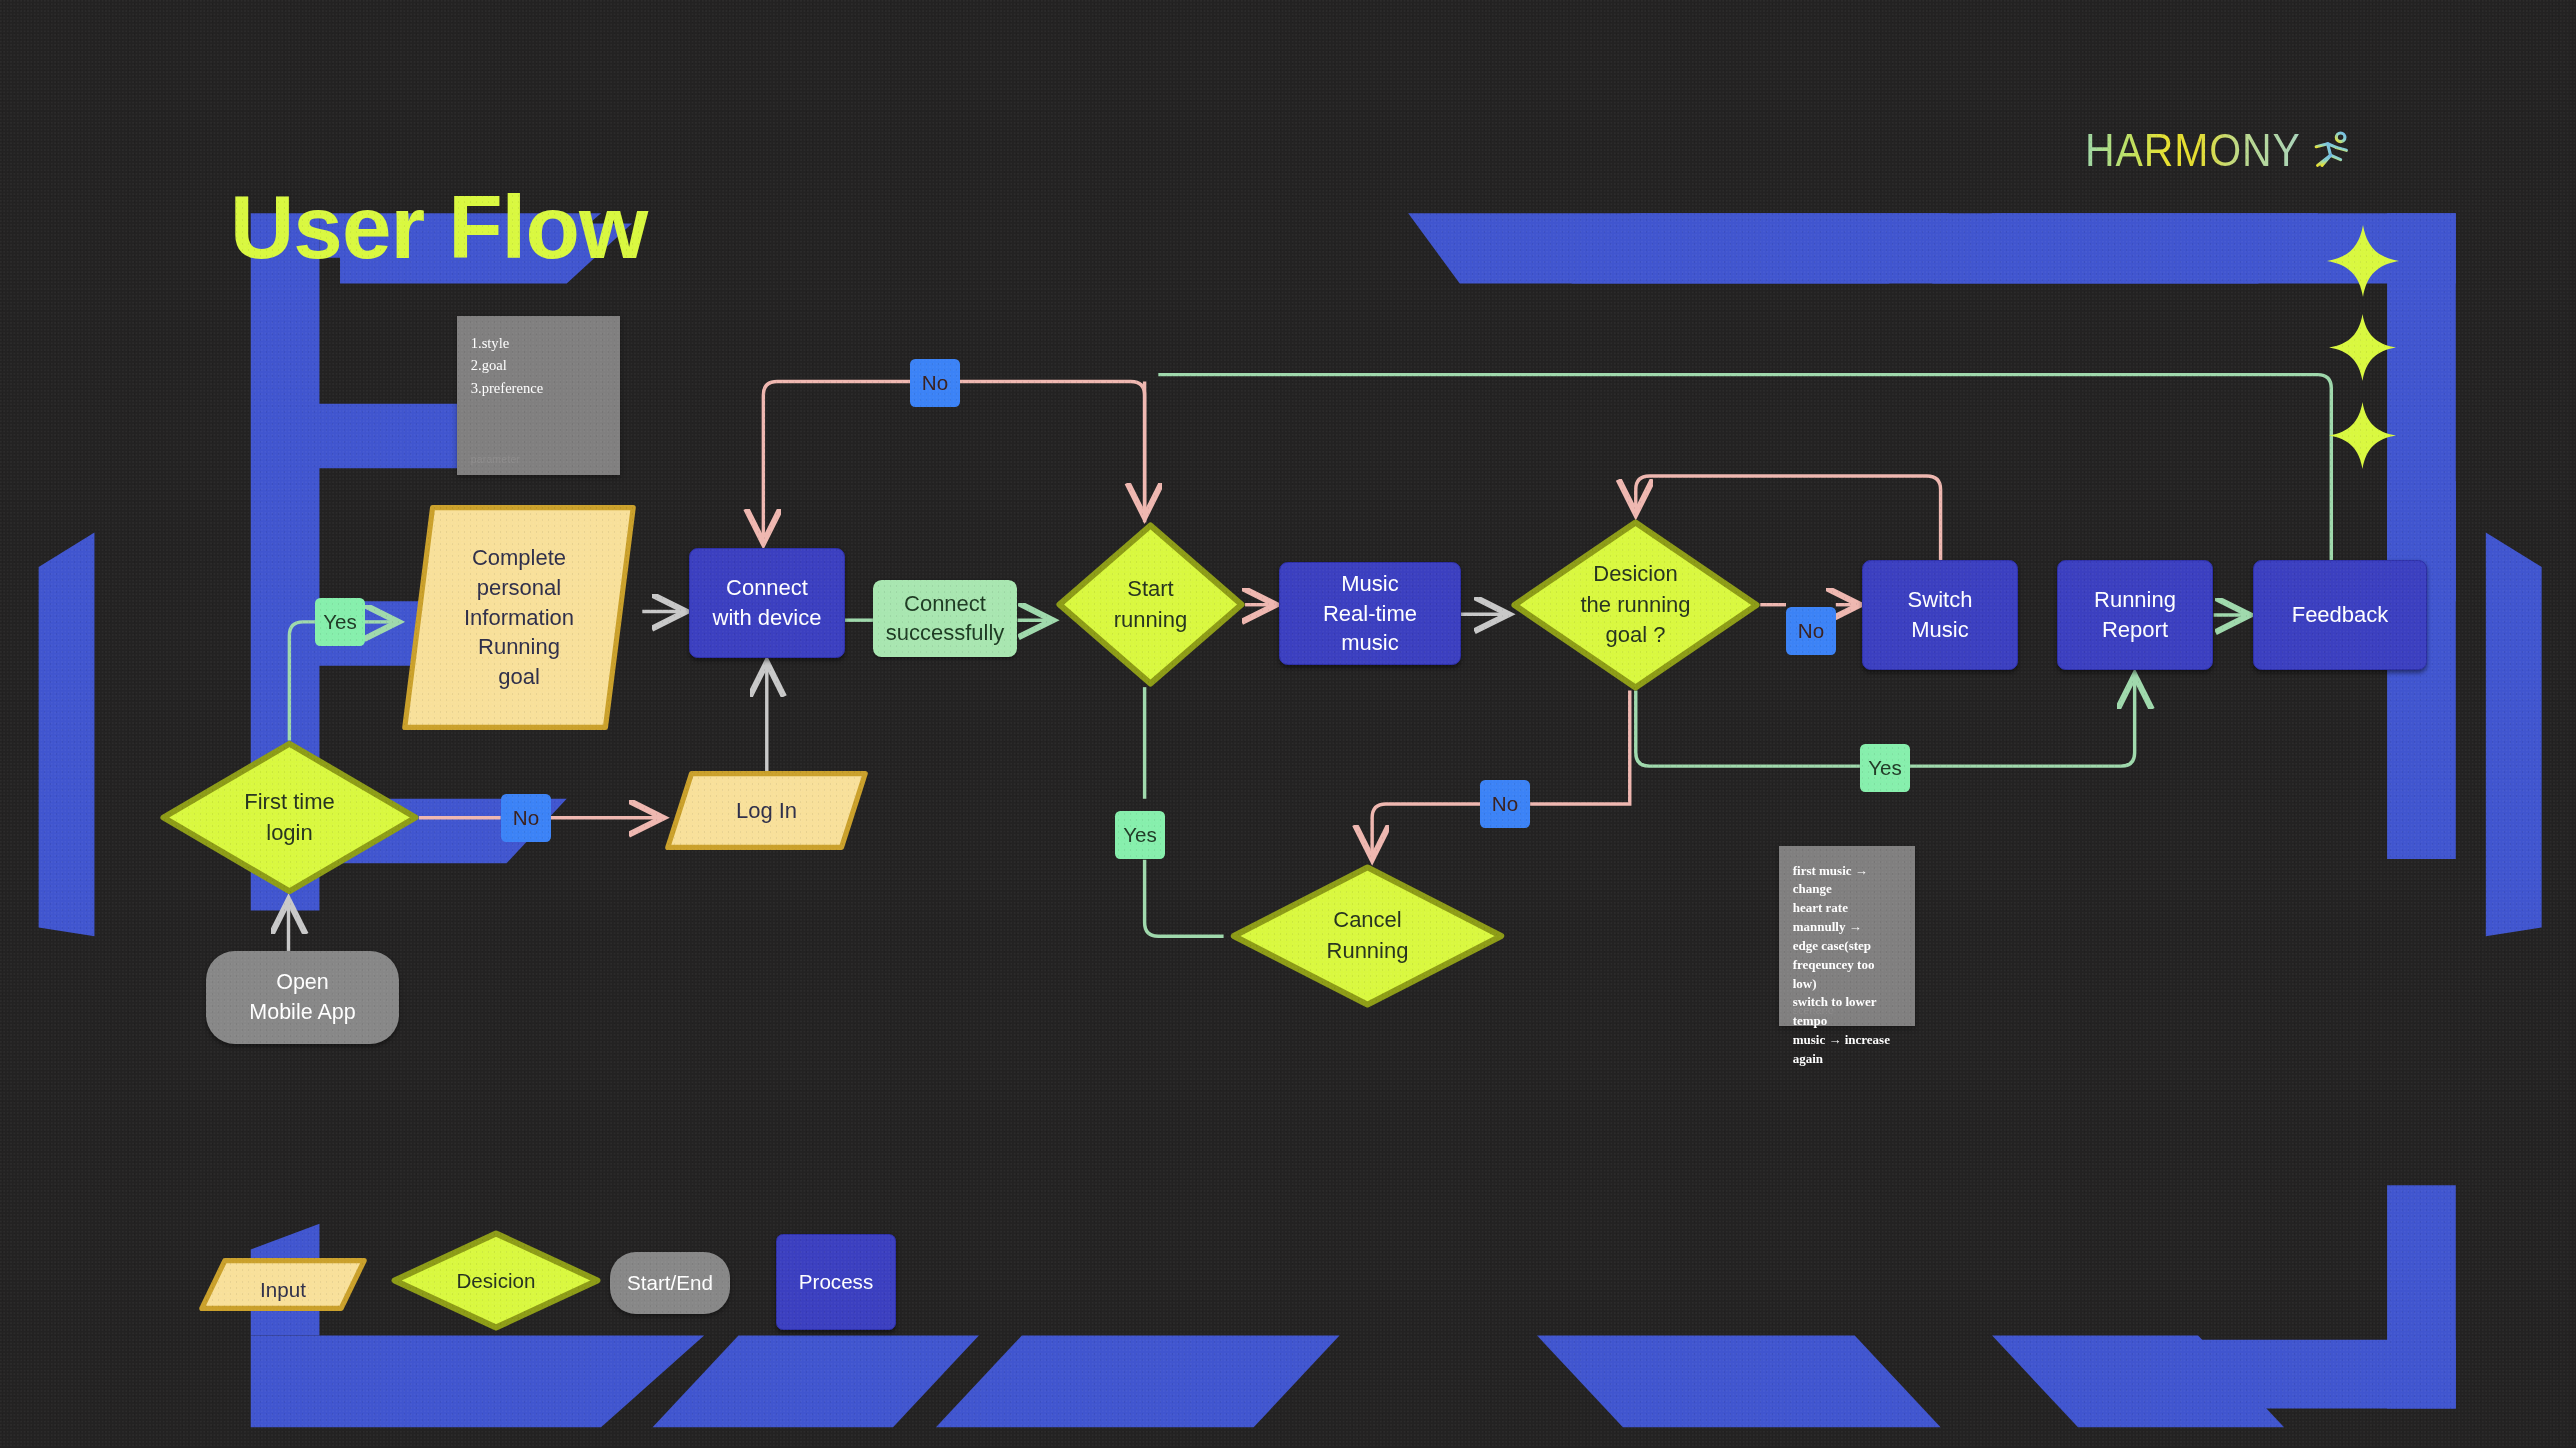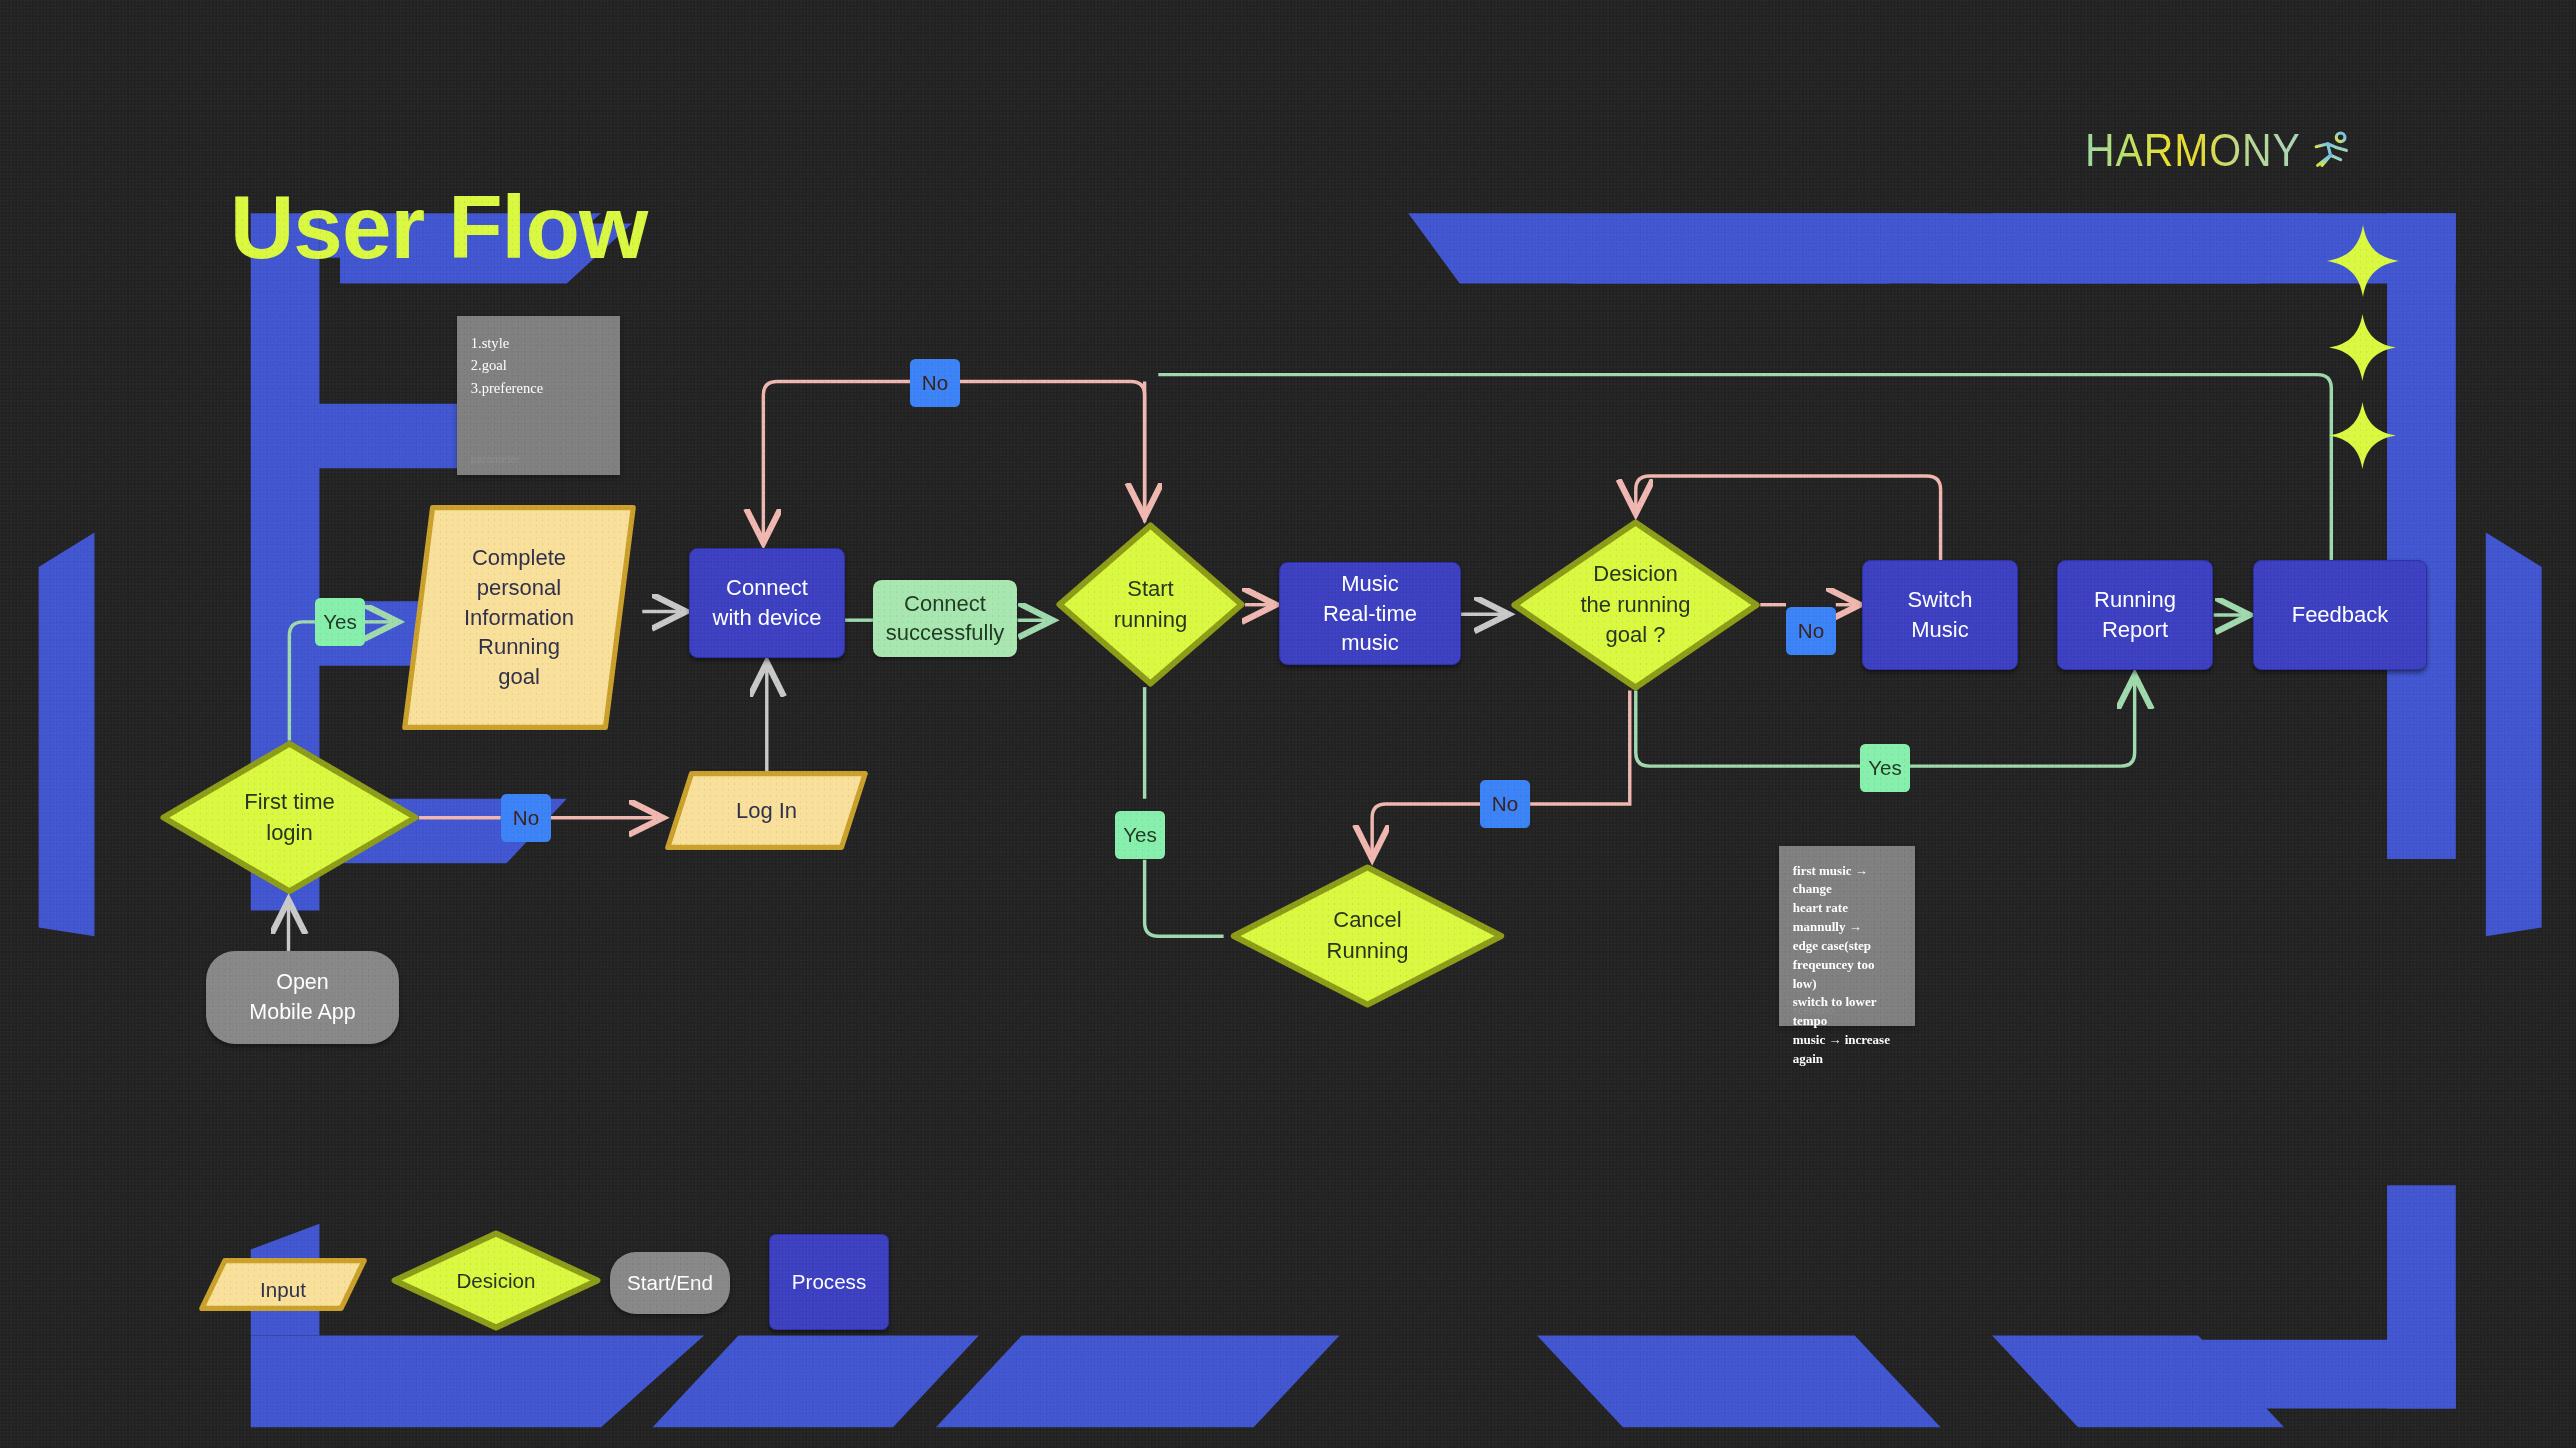--- a/index.html
+++ b/index.html
@@ -88,21 +88,21 @@
 
   
   #legend{ position:absolute; left:0; top:0; z-index:8; }
   .lg-item{ position:absolute; display:flex; align-items:center; justify-content:center;
             text-align:center; }
   .lg-input{ color:#2f2f4a; font-size:20.6px; }
   .lg-dec{ color:#26331f; font-size:20.6px; }
   .lg-se{ background:#878787; border-radius:26px; color:#fff; font-size:20.6px;
           box-shadow:0 2.6px 4.3px rgba(0,0,0,.4); }
   .lg-proc{ background:#3b3fc0; border:1.7px solid #2d2fa8; border-radius:6.9px; color:#fff;
-            font-size:20.6px; box-shadow:0 2.6px 4.3px rgba(0,0,0,.45); }
+            font-size:20.6px; box-shadow:0 2.6px 4.3px rgba(0,0,0,.45);margin-left:7px; }
 </style>
 </head>
 <body>
 
 <svg id="deco" width="2576" height="1449" viewBox="0 0 3000 1687">
   <g fill="#4055cf">
 
     <polygon points="292,248 372,248 372,1060 292,1060"></polygon>
     <polygon points="372,248 700,248 640,300 372,300"></polygon>
     <polygon points="396,260 736,260 660,330 396,330"></polygon>

